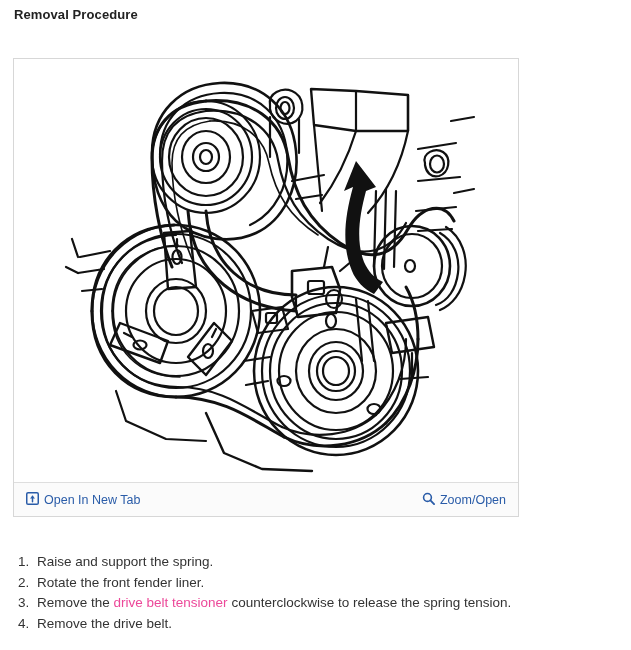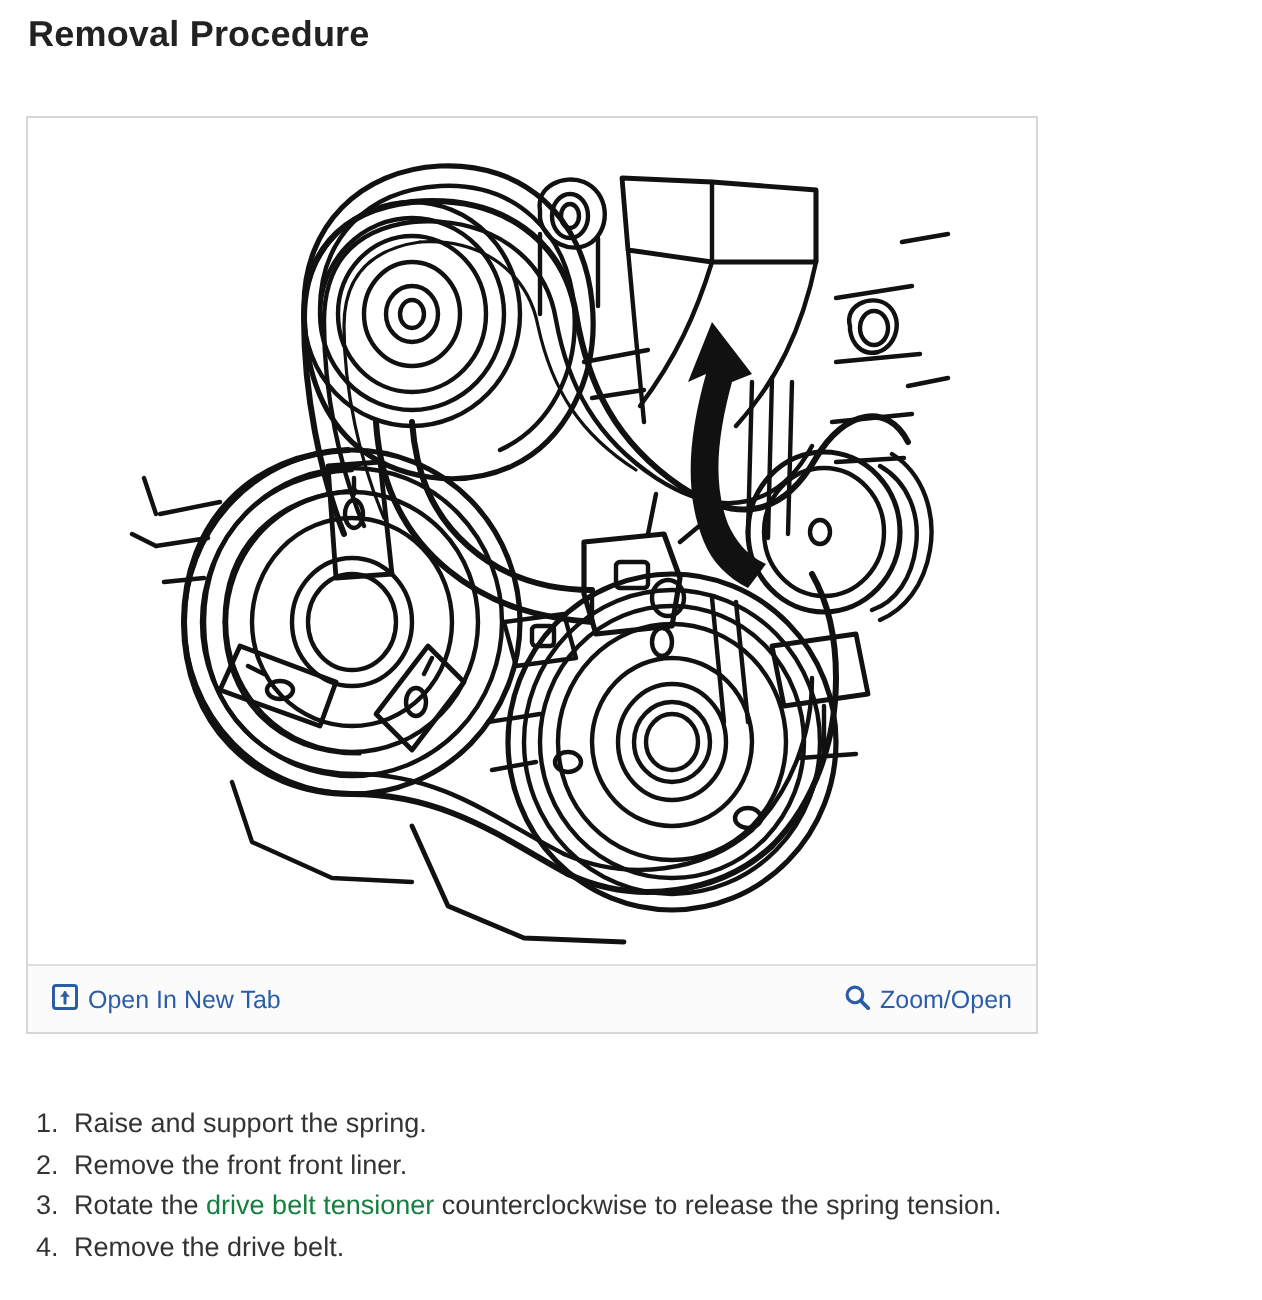--- a/index.html
+++ b/index.html
@@ -13,21 +13,21 @@
     position: relative;
     font-family: "Liberation Sans", sans-serif;
     color: #333333;
     overflow: hidden;
   }
 
   #page-title {
     position: absolute;
     left: 14px;
     top: 7px;
-    font-size: 18px;
+    font-size: 13px;
     font-weight: bold;
     color: #222222;
     letter-spacing: 0.1px;
   }
 
   
   #figure-card {
     position: absolute;
     left: 13px;
     top: 58px;
@@ -99,21 +99,21 @@
     white-space: nowrap;
     padding-left: 19px;
     position: relative;
   }
   #steps-list li .step-num {
     position: absolute;
     left: 0;
     top: 0;
   }
   .inline-link {
-    color: #15803d;
+    color: #ec4899;
     cursor: pointer;
   }
 </style>
 </head>
 <body>
 
 <div id="page-title">Removal Procedure</div>
 
 <div id="figure-card">
 
@@ -280,21 +280,21 @@
     </div>
 
   </div>
 </div>
 
 <ol id="steps-list">
   <li>
     <span class="step-num">1.</span><span>Raise and support the spring.</span><span class="inline-link"></span><span></span>
   </li>
   <li>
-    <span class="step-num">2.</span><span>Remove the front front liner.</span><span class="inline-link"></span><span></span>
+    <span class="step-num">2.</span><span>Rotate the front fender liner.</span><span class="inline-link"></span><span></span>
   </li>
   <li>
-    <span class="step-num">3.</span><span>Rotate the </span><span class="inline-link">drive belt tensioner</span><span> counterclockwise to release the spring tension.</span>
+    <span class="step-num">3.</span><span>Remove the </span><span class="inline-link">drive belt tensioner</span><span> counterclockwise to release the spring tension.</span>
   </li>
   <li>
     <span class="step-num">4.</span><span>Remove the drive belt.</span><span class="inline-link"></span><span></span>
   </li>
 </ol>
 
 </body></html>

